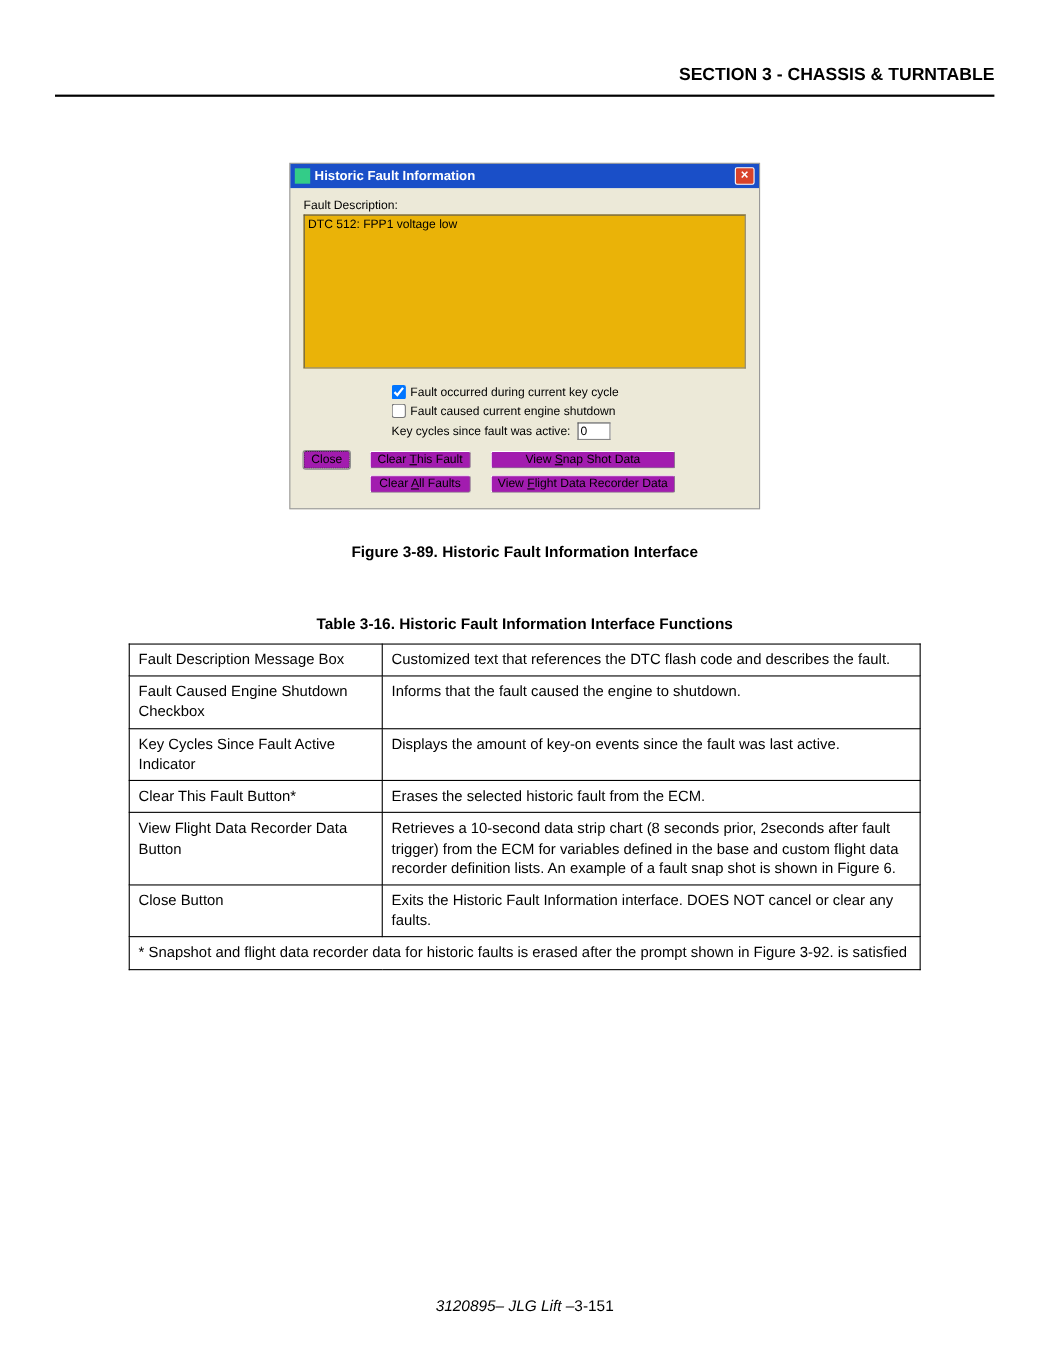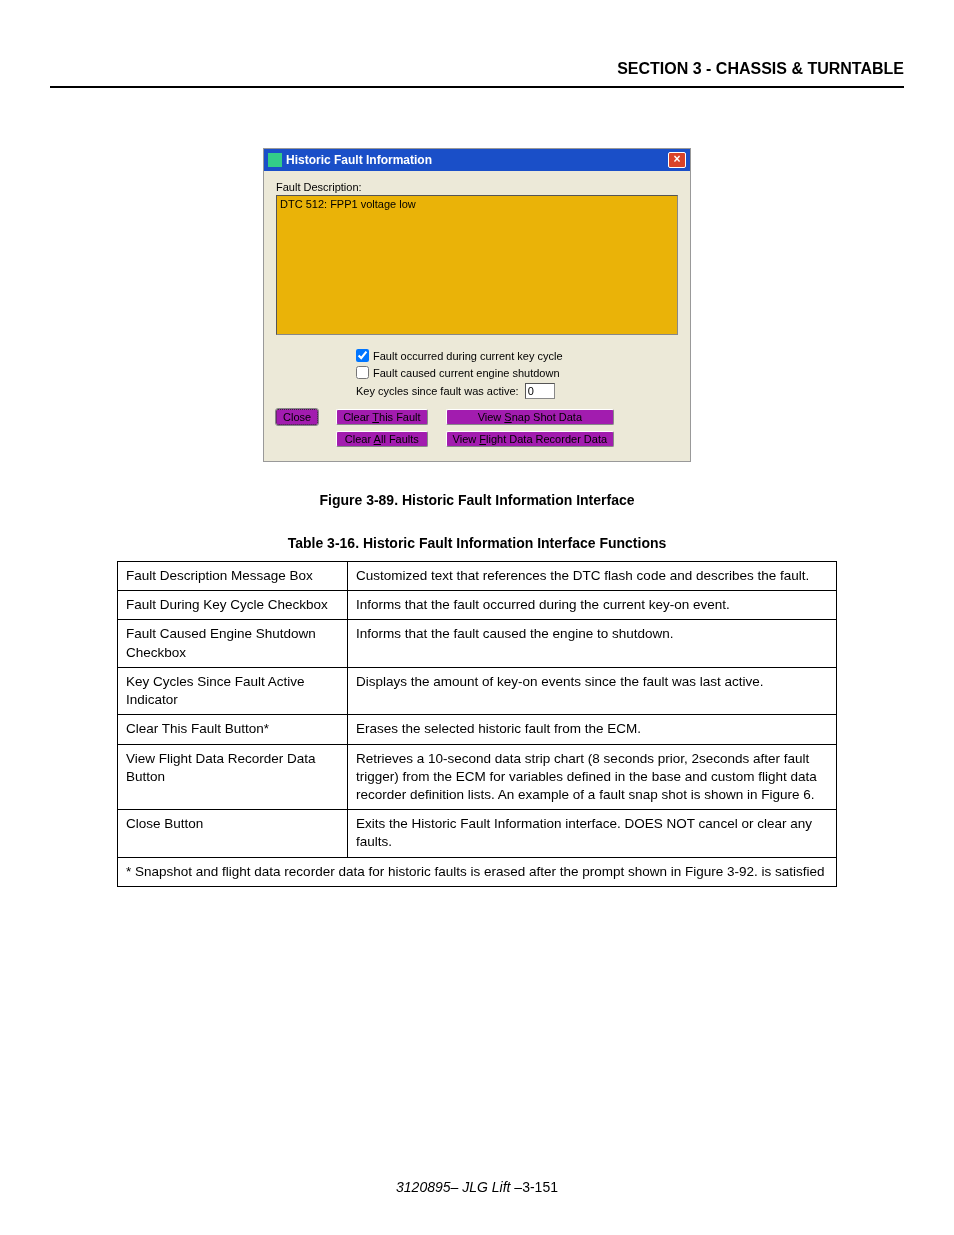--- a/index.html
+++ b/index.html
@@ -111,21 +111,21 @@
   }
   .btn.focus { border: 1px dotted #333; outline: 1px solid #888; }
   .btn-col { display:flex; flex-direction:column; gap:6px; }
   .left-close { }
   .u { text-decoration: underline; }
 
   .figure-caption {
     text-align: center;
     font-weight: bold;
     font-size: 14px;
-    margin: 24px 0 27px 0;
+    margin: 24px 0 50px 0;
   }
   .table-caption {
     text-align: center;
     font-weight: bold;
     font-size: 14px;
     margin-bottom: 10px;
   }
   table.func {
     width: 720px;
     margin: 0 auto;
@@ -203,24 +203,20 @@
 
 <div class="table-caption">Table 3-16.   Historic Fault Information Interface Functions</div>
 
 <table class="func">
   <tbody id="func-body">
       <tr>
         <td class="col1">Fault Description Message Box</td>
         <td>Customized text that references the DTC flash code and describes the fault.</td>
       </tr>
       <tr>
-        <td class="col1">Fault During Key Cycle Checkbox</td>
-        <td>Informs that the fault occurred during the current key-on event.</td>
-      </tr>
-      <tr>
         <td class="col1">Fault Caused Engine Shutdown Checkbox</td>
         <td>Informs that the fault caused the engine to shutdown.</td>
       </tr>
       <tr>
         <td class="col1">Key Cycles Since Fault Active Indicator</td>
         <td>Displays the amount of key-on events since the fault was last active.</td>
       </tr>
       <tr>
         <td class="col1">Clear This Fault Button*</td>
         <td>Erases the selected historic fault from the ECM.</td>

